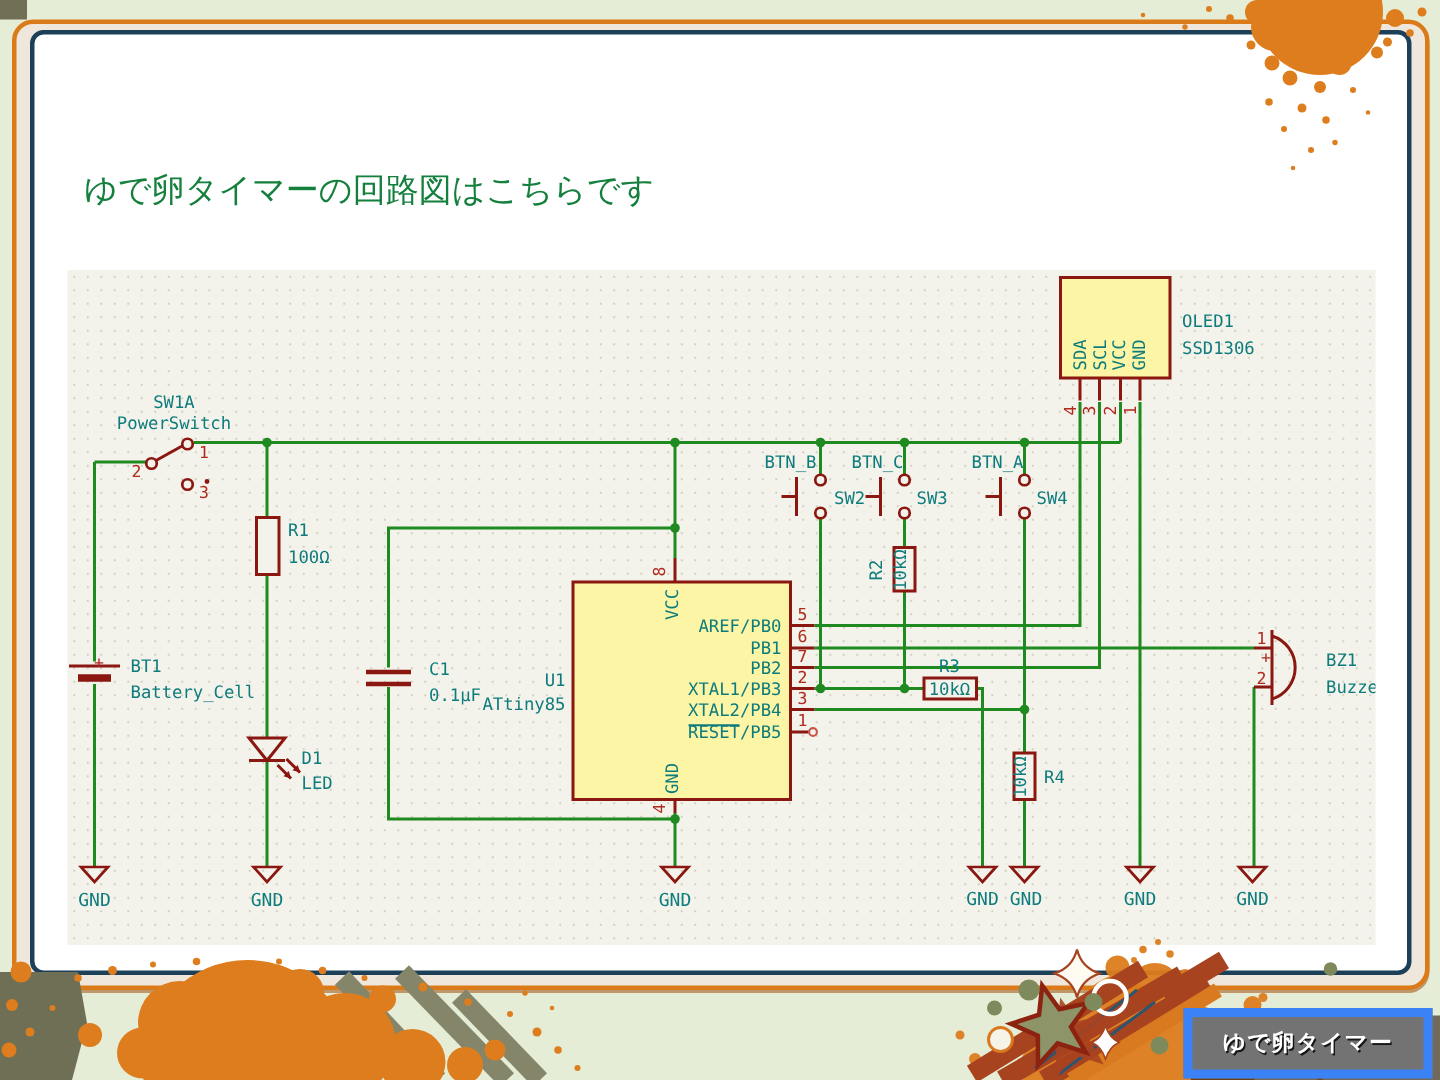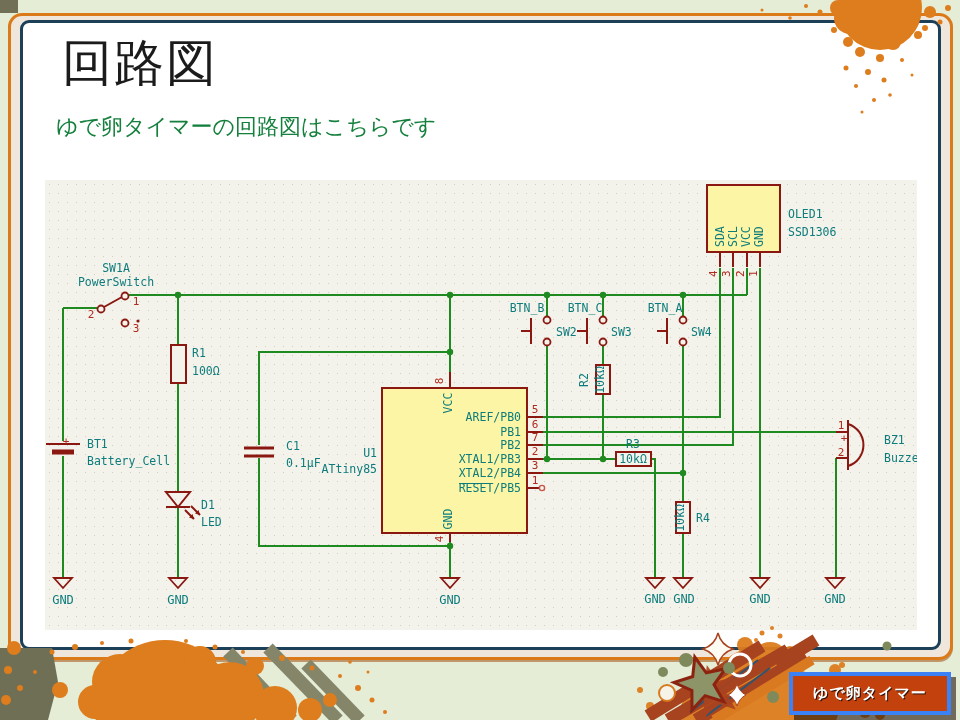--- a/index.html
+++ b/index.html
@@ -18,35 +18,34 @@
   .schematic{position:absolute;left:45px;top:180px;width:872px;height:450px;z-index:2;
     background-color:#F3F2EB;
     background-image:radial-gradient(#D2CFC0 0.8px, rgba(0,0,0,0) 0.9px);
     background-size:9px 9px;}
   .schematic svg{position:absolute;left:0;top:0;}
   .sch-t{font-family:"DejaVu Sans Mono", monospace;font-size:11.5px;fill:#0E7C7C;}
   .sch-r{font-family:"DejaVu Sans Mono", monospace;font-size:11px;fill:#B02A1E;}
   .sch-big{font-size:12px;}
   .deco{position:absolute;left:0;top:0;width:960px;height:720px;z-index:5;pointer-events:none;}
   .footer-label{position:absolute;left:789px;top:672px;width:154px;height:35px;z-index:6;
-    background:#c2410c;border:4px solid #3b82f6;box-shadow:5px 5px 0 rgba(35,18,8,.6);
+    background:#737373;border:6px solid #3b82f6;box-shadow:5px 5px 0 rgba(35,18,8,.6);
     display:flex;align-items:center;justify-content:center;}
   .footer-label span{color:#fff;font-weight:bold;font-size:15px;letter-spacing:1px;
     text-shadow:1px 1px 0 rgba(0,0,0,.8);}
 </style>
 </head>
 <body>
 
 <div class="page">
 
   <div class="frame-outer"></div>
   <div class="frame-inner"></div>
   <div class="corner-swatch"></div>
 
-  <div class="title">回路図</div>
   <div class="subtitle">ゆで卵タイマーの回路図はこちらです</div>
 
   <div class="schematic">
     <svg width="872" height="450" viewBox="45 180 872 450">
 
       <g stroke="#1F8A1F" stroke-width="2" fill="none">
         <path d="M129 295 H747 M747 295 V268 M543 417 H720 V268 M543 445 H733 V268 M760 268 V578
                  M543 432 H836 M836 458 V578 M543 459 H616 M651 459 H655 V578 M543 473 H683
                  M683 346 V502 M683 533 V578 M547 346 V459 M603 346 V365 M603 394 V459
                  M547 295 V316 M603 295 V316 M683 295 V316 M450 295 V372

